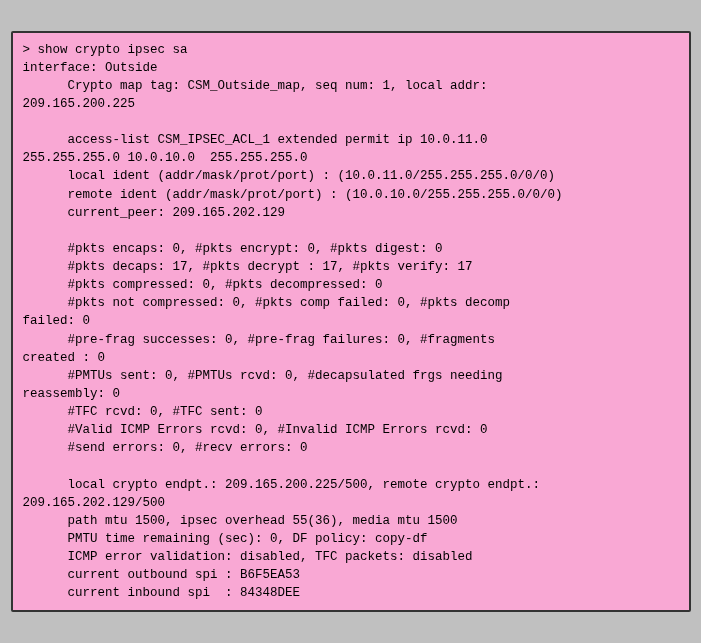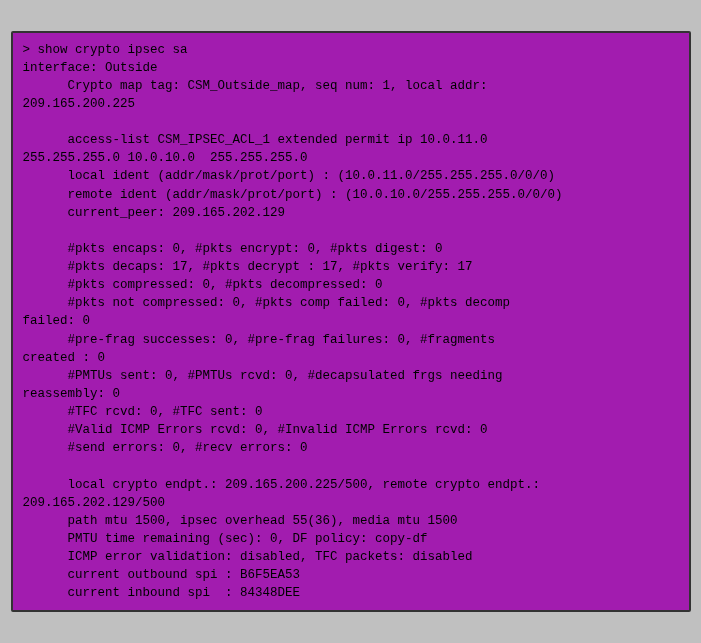--- a/index.html
+++ b/index.html
@@ -18,21 +18,21 @@
     }
 
     .terminal-window {
       width: 680px;
       background: #ffffff;
       border: 2px solid #333;
       border-radius: 2px;
     }
 
     .terminal-body {
-      background: #a21caf;
+      background: #f9a8d4;
       padding: 8px 10px;
       font-family: 'Courier New', Courier, monospace;
       font-size: 12.5px;
       line-height: 1.45;
       color: #000000;
       white-space: pre-wrap;
       word-break: break-word;
     }
   </style>
 </head>

